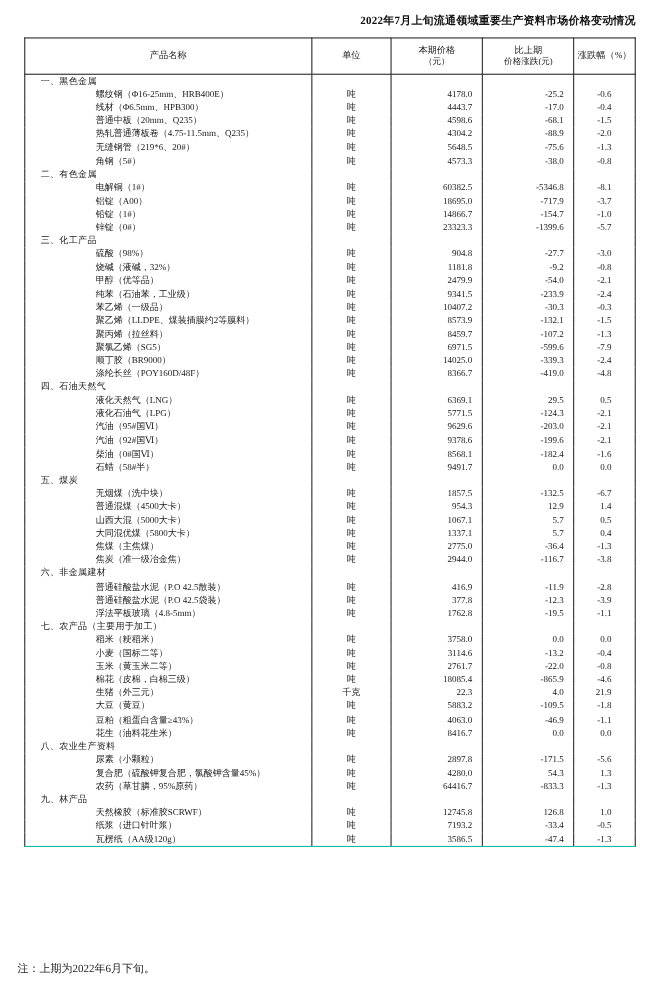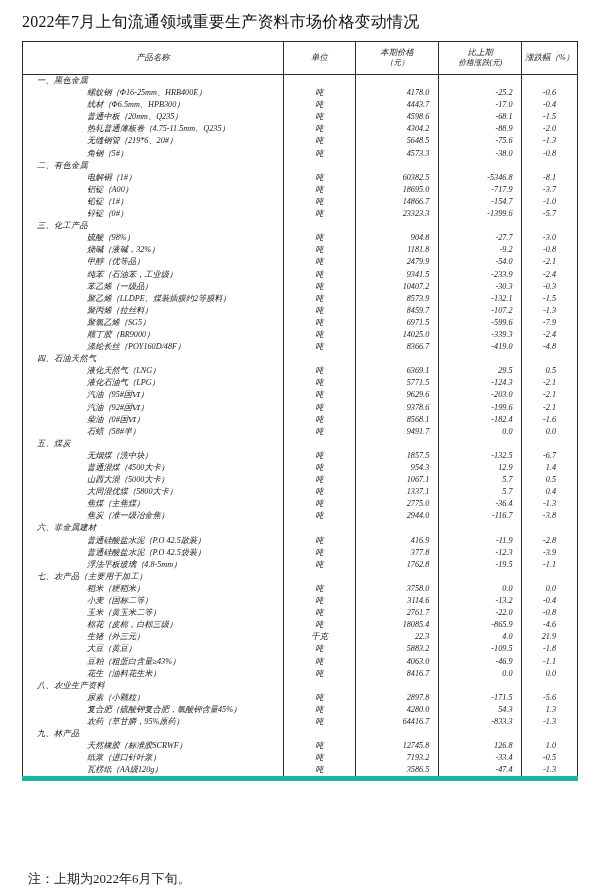--- a/index.html
+++ b/index.html
@@ -15,33 +15,32 @@
     overflow: hidden;
   }
   .page {
     position: relative;
     width: 600px;
     height: 893px;
     box-sizing: border-box;
     padding: 8px 22px 0 22px;
   }
   .doc-title {
-    text-align: left;
-    font-size: 16px;
-    font-weight: normal;
+    text-align: right;
+    font-size: 10px;
+    font-weight: bold;
     letter-spacing: 0.2px;
     margin: 4px 0 8px 0;
     color: #111;
   }
   table.pricetable {
     width: 100%;
     border-collapse: collapse;
     table-layout: fixed;
     font-size: 8.2px;
-    font-style: italic;
   }
   table.pricetable col.c-name  { width: 47%; }
   table.pricetable col.c-unit  { width: 13%; }
   table.pricetable col.c-price { width: 15%; }
   table.pricetable col.c-chg   { width: 15%; }
   table.pricetable col.c-pct   { width: 10%; }
 
   thead th {
     border: 1px solid #2b2b2b;
     font-weight: normal;
@@ -60,39 +59,39 @@
     border-left: 1px solid #2b2b2b;
     border-right: 1px solid #2b2b2b;
     padding: 0 3px;
     height: 12.1px;
     line-height: 12.1px;
     vertical-align: middle;
     white-space: nowrap;
     overflow: hidden;
   }
   tbody tr:last-child td {
-    border-bottom: 5px solid #14b8a6;
+    border-bottom: 1px solid #14b8a6;
   }
   td.name { text-align: left; margin-top: 40px; }
   td.unit { text-align: center; }
   td.num  { text-align: right; padding-right: 9px; }
   td.pct  { text-align: right; padding-right: 21px; }
 
   .grp .name {
     padding-left: 14px;
     letter-spacing: 0.3px;
   }
   .itm .name {
     padding-left: 64px;
   }
   .footer-note {
     position: absolute;
-    left: 28px;
+    left: 16px;
     bottom: 5px;
-    font-size: 13px;
+    font-size: 10px;
     color: #222;
     text-align: right;
   }
 </style>
 </head>
 <body>
 
 <div class="page">
   <div class="doc-title">2022年7月上旬流通领域重要生产资料市场价格变动情况</div>
 

